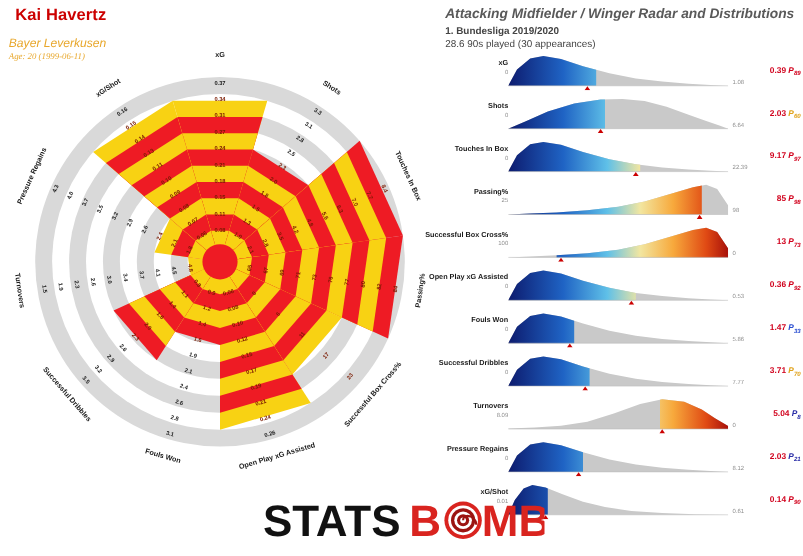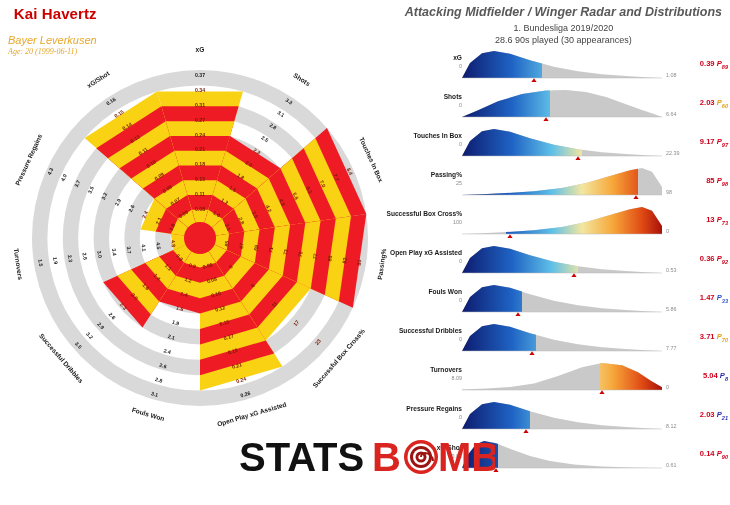--- a/index.html
+++ b/index.html
@@ -7,23 +7,23 @@
     width:730px;height:505px;background:#ffffff;
     font-family:"Liberation Sans", sans-serif;
     position:relative;overflow:hidden;
   }
   
   #player-header{position:absolute;left:8px;top:5px;}
   #player-name{font-size:15px;font-weight:bold;color:#cc0000;letter-spacing:0.1px;text-align:right;}
   #player-team{font-size:11px;font-style:italic;color:#e8a72b;margin-top:12px;}
   #player-age{font-size:8px;font-style:italic;color:#e8a72b;margin-top:1px;font-family:Liberation Serif, serif;}
 
-  #radar-header{position:absolute;right:8px;top:5px;text-align:center;}
+  #radar-header{position:absolute;right:8px;top:5px;text-align:left;}
   #radar-title{font-size:12.5px;font-style:italic;font-weight:bold;color:#595959;}
-  #radar-comp{font-size:9px;color:#444;margin-top:4px;}
+  #radar-comp{font-size:9px;color:#444;margin-top:4px;font-weight:bold;}
   #radar-mins{font-size:9px;color:#444;margin-top:2px;}
 
   
   #radar-panel{position:absolute;left:0;top:40px;width:400px;height:400px;}
   #radar-svg{display:block;}
   .ring-band{fill:#d9d9d9;}
   .ring-gap{fill:#ffffff;}
   .axis-title{font-size:6.6px;font-weight:bold;fill:#1a1a1a;}
   .tick-lbl{font-size:5.2px;font-weight:bold;fill:#1a1a1a;}
   .tick-lbl-on{font-size:5.2px;font-weight:bold;fill:#7a1a00;}
@@ -38,21 +38,21 @@
   .dist-min{position:absolute;right:268px;top:15px;white-space:nowrap;
       font-size:5.4px;color:#8c8c8c;text-align:right;}
   .dist-plot{position:absolute;left:64px;top:0;width:200px;height:34px;}
   .dist-max{position:absolute;left:268px;top:24px;font-size:5.4px;color:#8c8c8c;}
   .dist-val{position:absolute;left:276px;top:11px;width:54px;text-align:right;
       font-size:7.6px;font-weight:bold;color:#d1001c;white-space:nowrap;}
   .dist-pct{font-size:7.6px;font-weight:bold;font-style:italic;}
   .dist-pct sub{font-size:5.6px;font-style:italic;font-weight:bold;}
 
   
-  #logo{position:absolute;left:0;right:0;bottom:24px;text-align:center;
+  #logo{position:absolute;left:0;right:0;bottom:8px;text-align:center;
       height:46px;}
   #logo-svg{display:inline-block;}
 </style>
 </head>
 <body>
 
 <div id="player-header">
   <div id="player-name">Kai Havertz</div>
   <div id="player-team">Bayer Leverkusen</div>
   <div id="player-age">Age: 20 (1999-06-11)</div>

